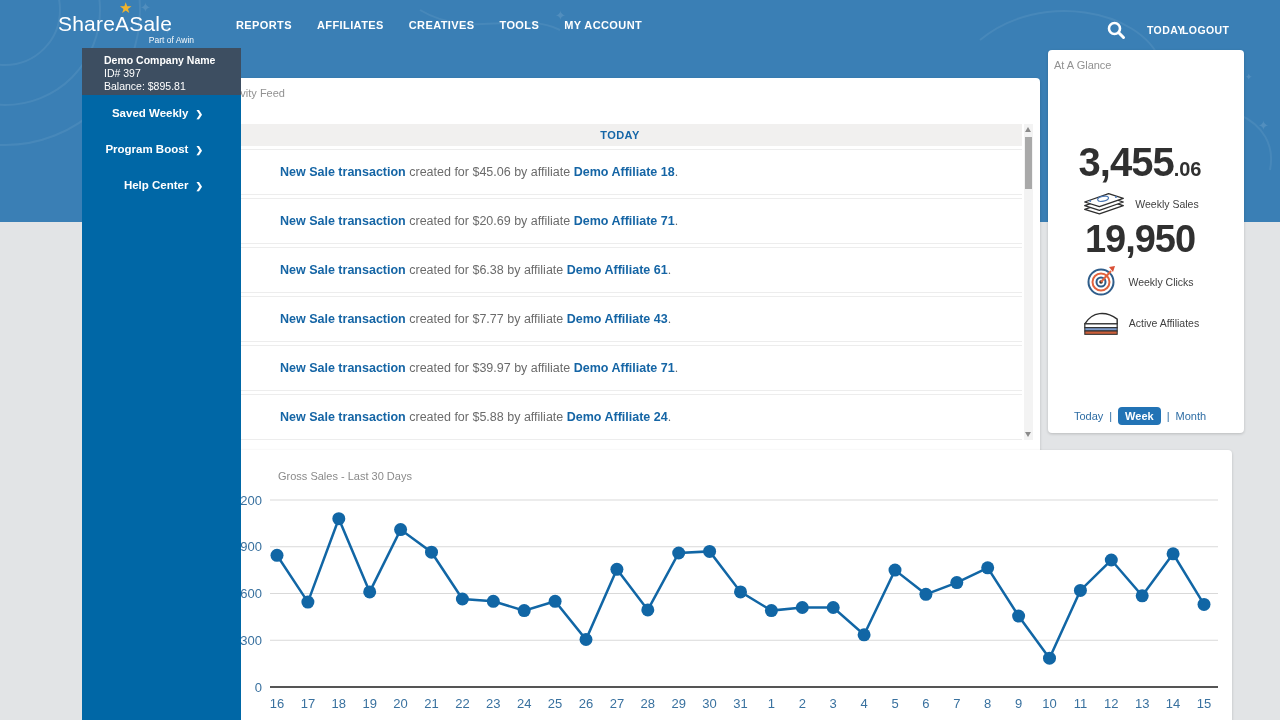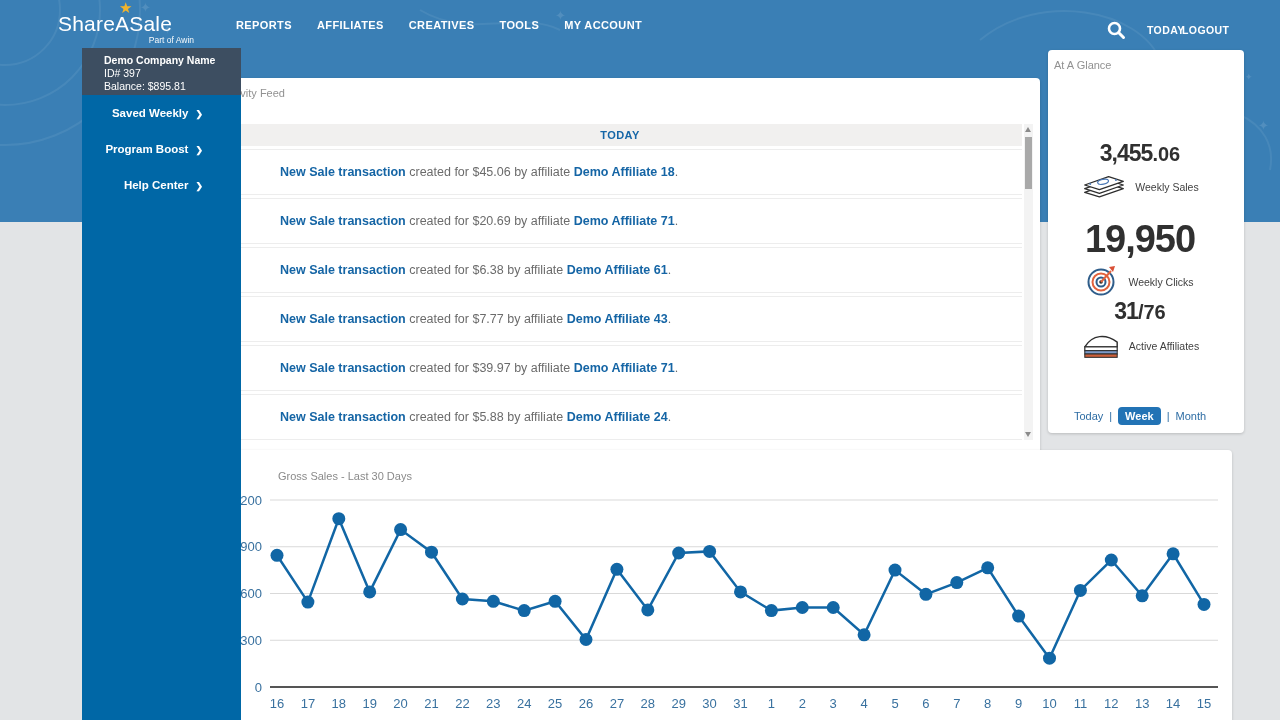--- a/index.html
+++ b/index.html
@@ -54,21 +54,21 @@
   .vscroll{position:absolute;left:816px;top:46px;width:9px;height:316px;background:#f3f3f3;}
   .vscroll .thumb{position:absolute;left:1px;top:13px;width:7px;height:52px;background:#a9a9a9;cursor:pointer;}
   .arr{position:absolute;left:1px;width:0;height:0;border-left:3.5px solid transparent;border-right:3.5px solid transparent;}
   .arr.up{top:3px;border-bottom:5px solid #8b8b8b;}
   .arr.dn{bottom:3px;border-top:5px solid #8b8b8b;}
 
   
   #glance-label{left:6px;top:9px;}
   .stat{position:absolute;left:0;width:184px;text-align:center;color:#303030;}
   .stat .num{font-weight:700;letter-spacing:-1px;line-height:1;}
-  .stat .num .big{font-size:23px;}
+  .stat .num .big{font-size:40px;}
   .stat .num .big2{font-size:38px;}
   .stat .num .small{font-size:20px;letter-spacing:0;}
   .stat .iconrow{display:flex;align-items:center;justify-content:center;gap:8px;margin-top:5px;}
   .stat .statlabel{font-size:10.5px;color:#3f3f3f;}
   #stat-sales{top:92px;} #stat-clicks{top:170px;} #stat-affiliates{top:250px;}
   .period-row{position:absolute;left:0;bottom:8px;width:184px;display:flex;align-items:center;
     justify-content:center;gap:6px;font-size:11px;color:#2e6da4;}
   .period-link{cursor:pointer;}
   .period-sep{color:#2e6da4;}
   .period-pill{background:#2273b5;color:#fff;font-weight:700;padding:3px 7px;border-radius:4px;cursor:pointer;}
@@ -219,21 +219,20 @@
             <circle cx="15" cy="19" r="1.8" fill="#2f2f2f"></circle>
             <line x1="15" y1="19" x2="25" y2="8" stroke="#e2623d" stroke-width="2"></line>
             <path d="M23 4 l6 -1 l-2 6 z" fill="#d94f35"></path>
           </svg>
         </span>
         <span class="statlabel">Weekly Clicks</span>
       </div>
     </div>
 
     <div class="stat" id="stat-affiliates">
-      <div class="num"><span class="big">31</span><span class="small">/76</span></div>
       <div class="iconrow">
         <span>
           <svg width="40" height="32" viewBox="0 0 42 32">
             <path d="M4 19 C12 6 26 5 38 14 L38 19 Z" fill="#fff" stroke="#2f2f2f" stroke-width="1.5" stroke-linejoin="round"></path>
             <rect x="4" y="19" width="34" height="4" fill="#fff" stroke="#2f2f2f" stroke-width="1.3"></rect>
             <rect x="4" y="23" width="34" height="3.5" fill="#7b99c8" stroke="#2f2f2f" stroke-width="1.1"></rect>
             <rect x="4" y="26.5" width="34" height="3.5" fill="#cc5f3a" stroke="#2f2f2f" stroke-width="1.1"></rect>
           </svg>
         </span>
         <span class="statlabel">Active Affiliates</span>

